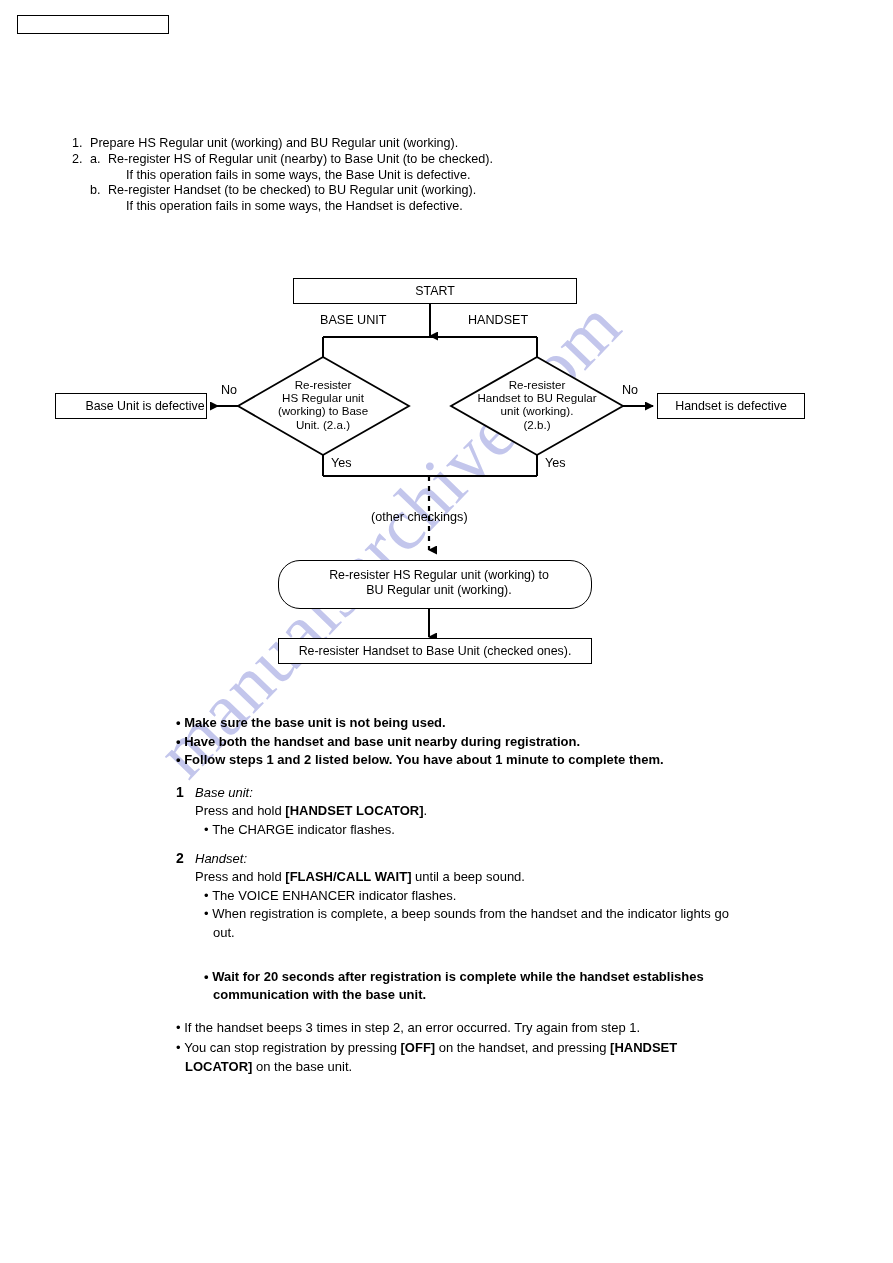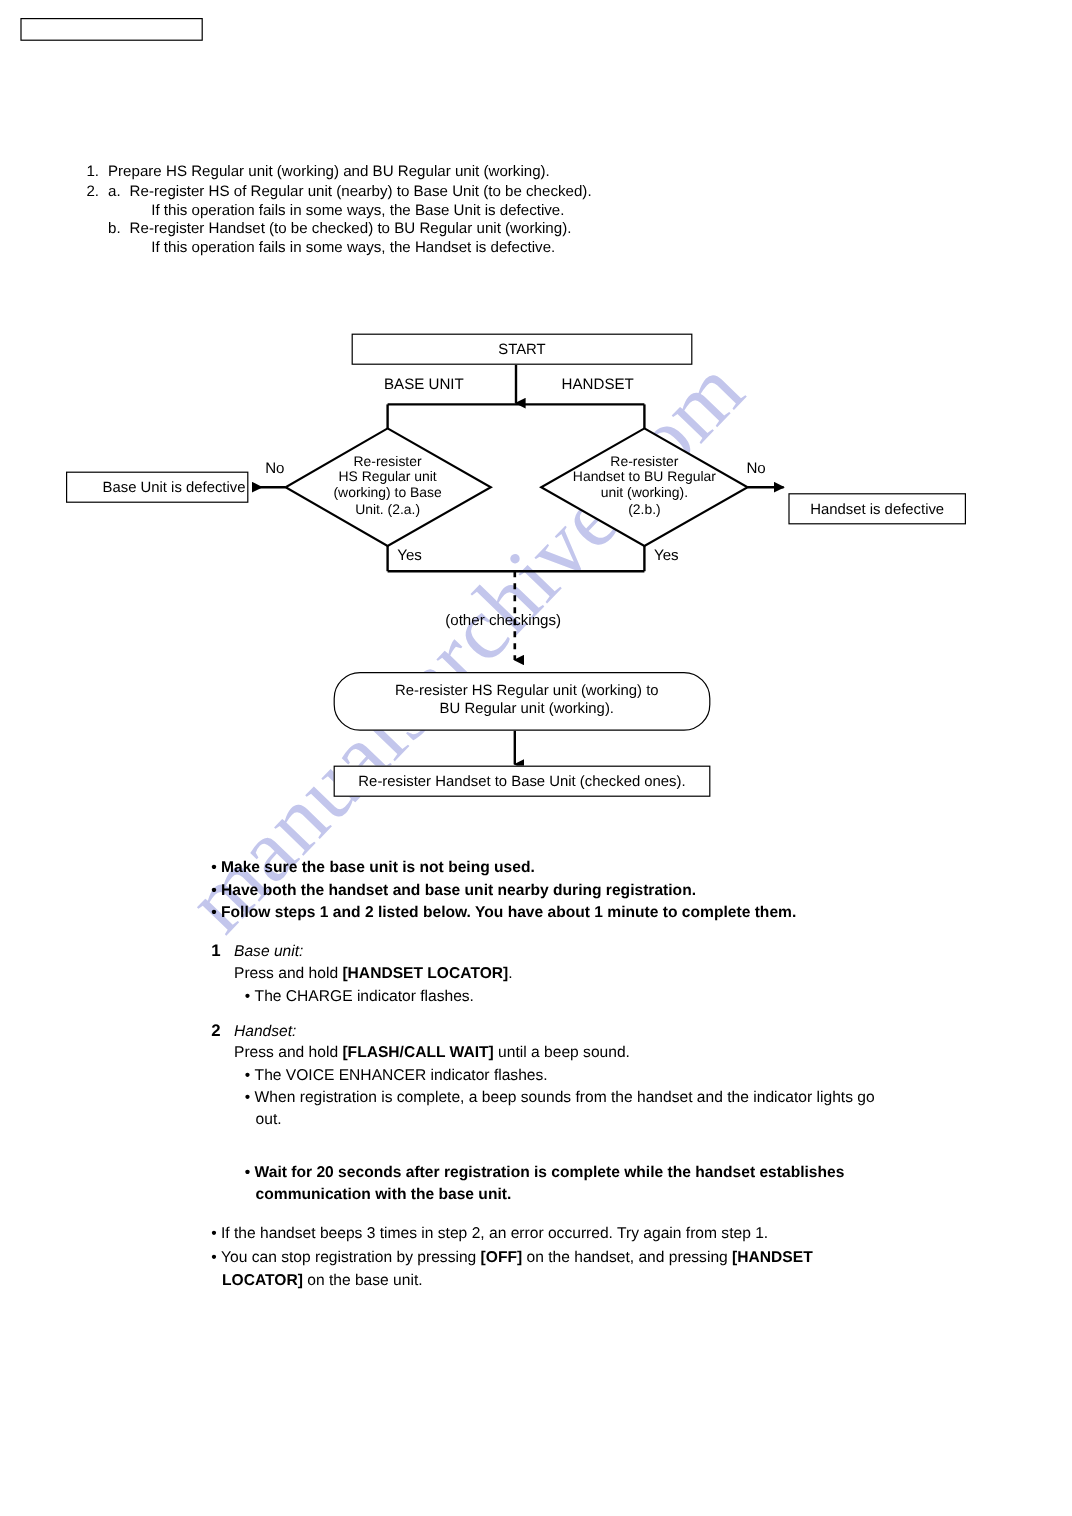--- a/index.html
+++ b/index.html
@@ -277,21 +277,21 @@
       </div>
 
       <div class="fc-label" style="left:221px; top:383px;">No</div>
       <div class="fc-label" style="left:622px; top:383px;">No</div>
       <div class="fc-label" style="left:331px; top:456px;">Yes</div>
       <div class="fc-label" style="left:545px; top:456px;">Yes</div>
 
       <div class="fc-box" style="left:55px; top:393px; width:152px; height:26px;padding-left:28px;">
         <span>Base Unit is defective</span>
       </div>
-      <div class="fc-box" style="left:657px; top:411px; width:148px; height:26px;">
+      <div class="fc-box" style="left:657px; top:393px; width:148px; height:26px;">
         <span>Handset is defective</span>
       </div>
 
       <div class="fc-label" style="left:371px; top:510px;">(other checkings)</div>
 
       <div class="fc-box left-align" style="left:278px; top:560px; width:314px; height:49px; display:block; padding-top:7px;">
         <div>Re-resister HS Regular unit (working) to</div>
         <div>BU Regular unit (working).</div>
       </div>
 

